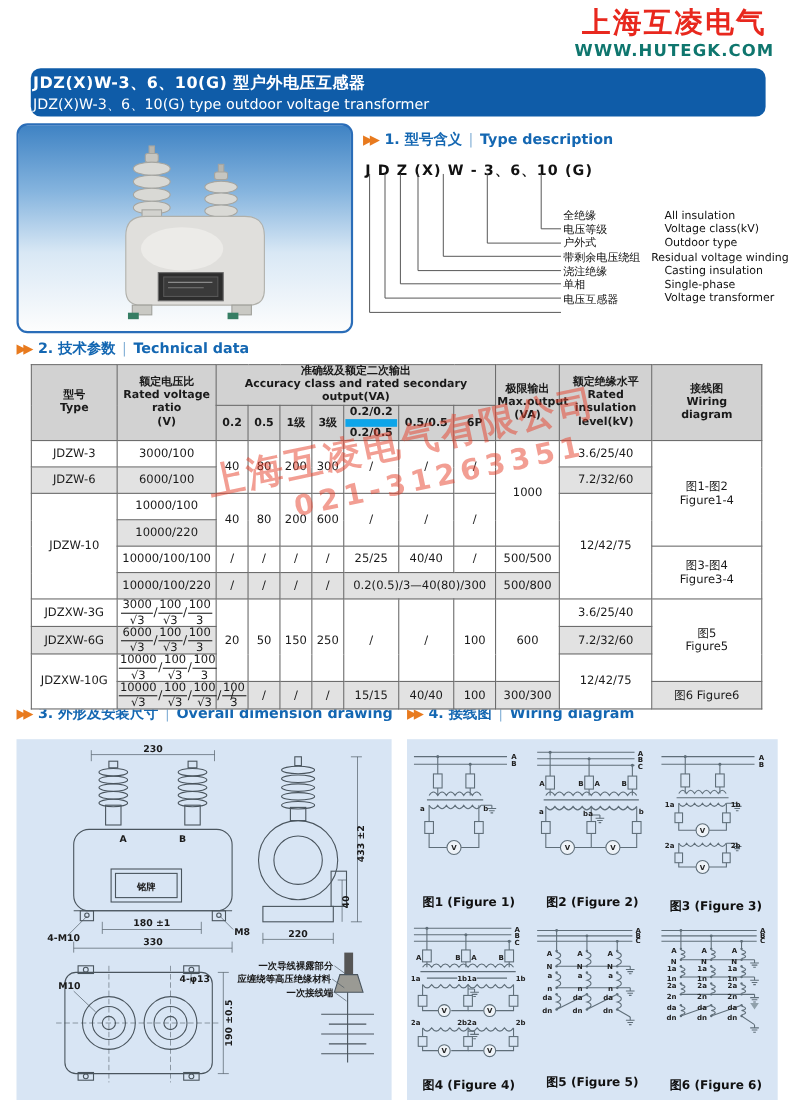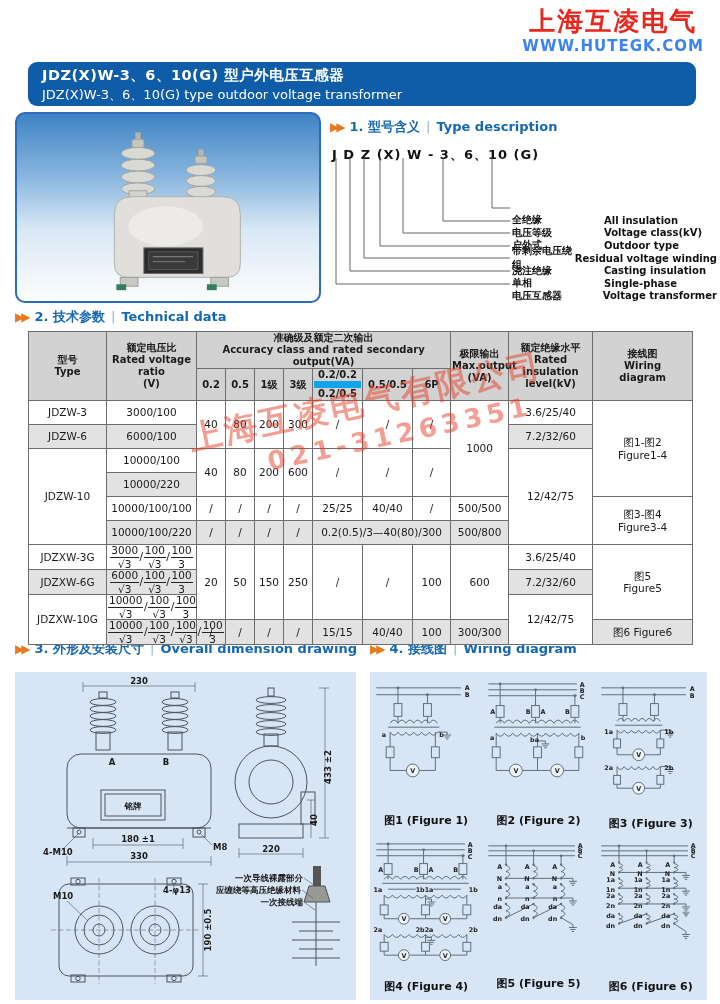--- a/index.html
+++ b/index.html
@@ -1,38 +1,38 @@
 <!DOCTYPE html>
 <html><head>
 <meta charset="utf-8">
 <style>
   html,body{margin:0;padding:0;background:#fff;}
   #page{position:relative;width:720px;height:1004px;background:#fff;overflow:hidden;
         font-family:"DejaVu Sans","Liberation Sans",sans-serif;color:#1a1a1a;}
   
   .logo{position:absolute;top:8px;right:16px;text-align:center;}
   .logo-cn{font-size:26px;font-weight:bold;color:#e8281e;letter-spacing:2px;line-height:1.05;}
-  .logo-url{font-size:15px;font-weight:bold;color:#3b82f6;margin-top:2px;letter-spacing:1px;}
+  .logo-url{font-size:15px;font-weight:bold;color:#0f766e;margin-top:2px;letter-spacing:1px;}
   
   .titlebar{position:absolute;left:28px;top:62px;width:668px;height:44px;background:#0f5ca8;
-            border-radius:9px;padding:4px 14px;box-sizing:border-box;color:#fff;}
+            border-radius:9px;padding:4px 2px;box-sizing:border-box;color:#fff;}
   .t-cn{font-size:14.5px;font-weight:bold;letter-spacing:0.5px;}
   .t-en{font-size:13px;margin-top:1px;}
   
   .photo{position:absolute;left:15px;top:112px;width:306px;height:191px;border:2px solid #2a6db8;
          border-radius:10px;box-sizing:border-box;overflow:hidden;
          background:linear-gradient(180deg,#3f83c4 0%,#85b4de 32%,#d9e8f5 62%,#fdfdfd 100%);}
   
   .sec-head{position:absolute;font-size:13px;font-weight:bold;color:#1467b2;white-space:nowrap;text-align:center;}
   .chev{color:#e87a1e;font-size:12px;letter-spacing:-3px;margin-right:7px;}
   .sh-sep{color:#8ab4d8;font-weight:normal;margin:0 6px;}
   .sh-en{font-weight:bold;}
   
   .typecode{position:absolute;left:332px;top:146px;font-size:13px;font-weight:bold;letter-spacing:1px;color:#111;}
-  .legend{position:absolute;left:512px;top:214px;width:205px;font-weight:bold;}
+  .legend{position:absolute;left:512px;top:190px;width:205px;}
   .lg-row{display:flex;height:12.6px;align-items:center;}
   .lg-cn{width:92px;font-size:10px;color:#111;}
   .lg-en{font-size:10px;color:#111;white-space:nowrap;}
   #connector-svg{position:absolute;left:330px;top:158px;}
   #connector-svg polyline{fill:none;stroke:#555;stroke-width:0.9;}
   
   #techtable{position:absolute;left:28px;top:331px;width:664px;border-collapse:collapse;table-layout:fixed;z-index:2;}
   #techtable th,#techtable td{border:1px solid #6d6d6d;text-align:center;vertical-align:middle;padding:0 1px;}
   #techtable th{background:#d2d2d2;font-weight:bold;font-size:10px;line-height:1.2;}
   #techtable thead tr:first-child th{height:33px;}

